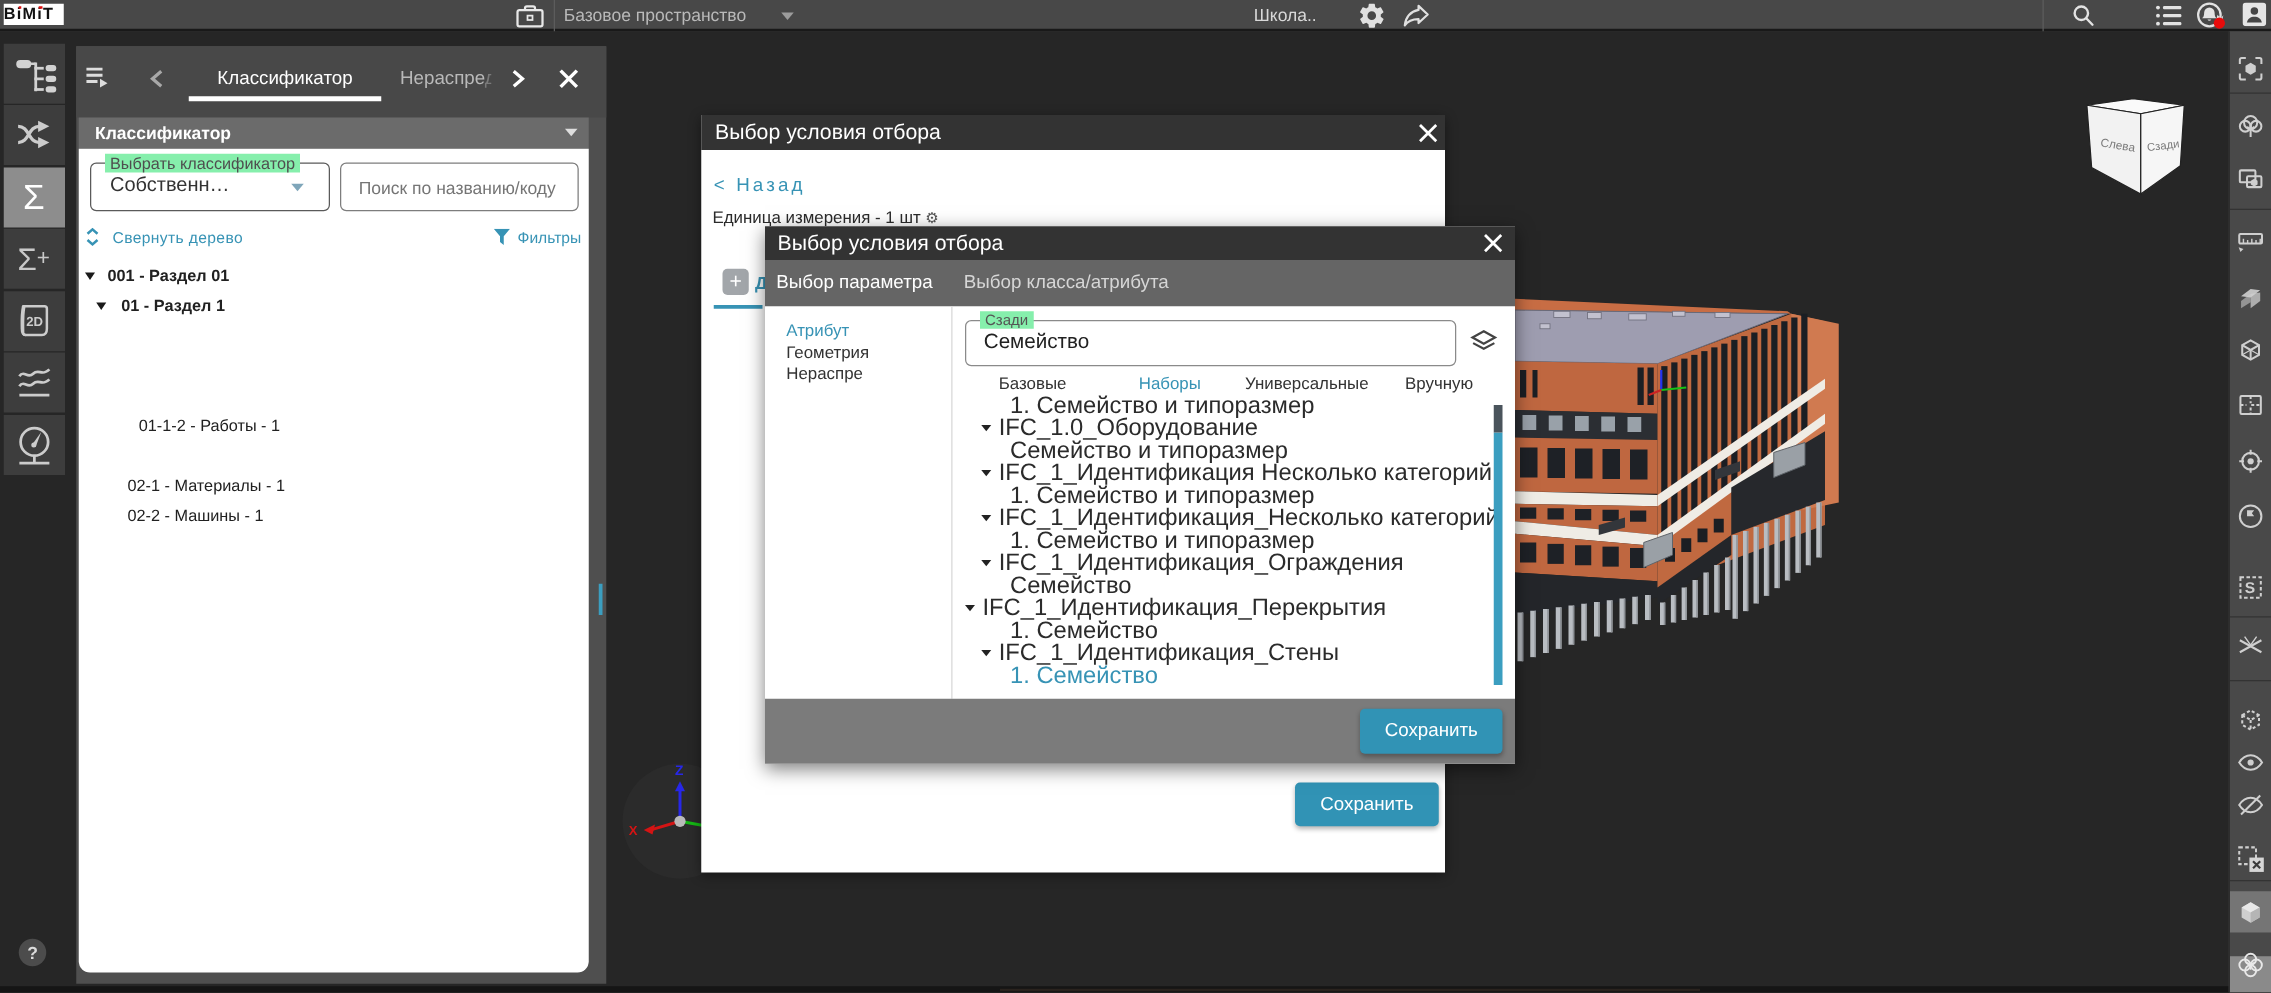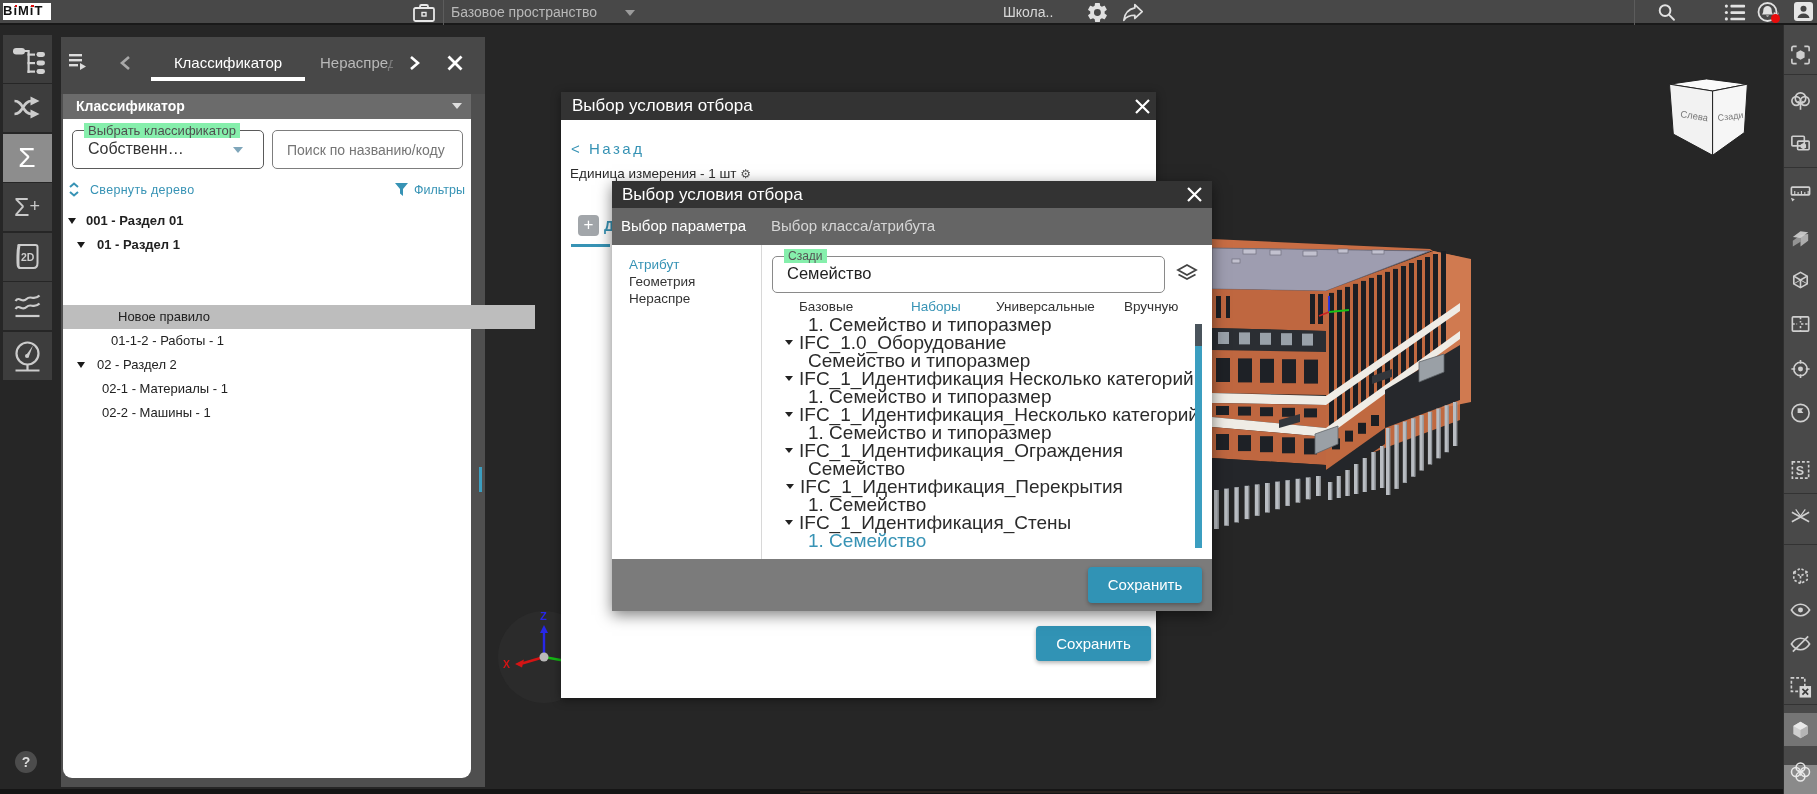--- a/index.html
+++ b/index.html
@@ -342,29 +342,22 @@
     </svg>
 <div class="abs teal" style="left:414px;top:183px;font-size:12.5px">Фильтры</div>
 <div class="trow" style="top:208.5px;font-weight:700">
       <i class="tarr" style="left:5px"></i>
       <span class="abs" style="left:23px">001 - Раздел 01</span>
     </div>
 <div class="trow" style="top:232.5px;font-weight:700">
       <i class="tarr" style="left:14px"></i>
       <span class="abs" style="left:34px">01 - Раздел 1</span>
     </div>
-<div class="trow" style="top:304.5px;background:#bdbdbd">
-      <span class="abs" style="left:55px">Новое правило</span>
-    </div>
 <div class="trow" style="top:328.5px">
       <span class="abs" style="left:48px">01-1-2 - Работы - 1</span>
-    </div>
-<div class="trow" style="top:352.5px">
-      <i class="tarr" style="left:14px"></i>
-      <span class="abs" style="left:34px">02 - Раздел 2</span>
     </div>
 <div class="trow" style="top:376.5px">
       <span class="abs" style="left:39px">02-1 - Материалы - 1</span>
     </div>
 <div class="trow" style="top:400.5px">
       <span class="abs" style="left:39px">02-2 - Машины - 1</span>
     </div>
 <div class="abs" style="left:478.5px;top:467px;width:3.5px;height:25px;background:#3b9ec0"></div>
 <div class="abs" style="left:15px;top:751px;width:22px;height:22px;border-radius:50%;background:#4c4c4c;color:#dcdcdc;font-size:14px;font-weight:700;text-align:center;line-height:22px">?</div>
 <div class="abs" style="left:0;top:789px;width:1783px;height:5px;background:#151515"></div>
@@ -549,21 +542,21 @@
  <div id="ilist">
         <div class="lrow" style="left:196px;top:135px;height:18px;line-height:18px">1. Семейство и типоразмер</div>
         <div class="lrow" style="left:187px;top:153px;height:18px;line-height:18px"><i class="larr" style="left:-14px"></i>IFC_1.0_Оборудование</div>
         <div class="lrow" style="left:196px;top:171px;height:18px;line-height:18px">Семейство и типоразмер</div>
         <div class="lrow" style="left:187px;top:189px;height:18px;line-height:18px"><i class="larr" style="left:-14px"></i>IFC_1_Идентификация Несколько категорий</div>
         <div class="lrow" style="left:196px;top:207px;height:18px;line-height:18px">1. Семейство и типоразмер</div>
         <div class="lrow" style="left:187px;top:225px;height:18px;line-height:18px"><i class="larr" style="left:-14px"></i>IFC_1_Идентификация_Несколько категорий</div>
         <div class="lrow" style="left:196px;top:243px;height:18px;line-height:18px">1. Семейство и типоразмер</div>
         <div class="lrow" style="left:187px;top:261px;height:18px;line-height:18px"><i class="larr" style="left:-14px"></i>IFC_1_Идентификация_Ограждения</div>
         <div class="lrow" style="left:196px;top:279px;height:18px;line-height:18px">Семейство</div>
-        <div class="lrow" style="left:188px;top:297px;height:18px;line-height:18px"><i class="larr" style="left:-14px"></i>IFC_1_Идентификация_Перекрытия</div>
+        <div class="lrow" style="left:174px;top:297px;height:18px;line-height:18px"><i class="larr" style="left:-14px"></i>IFC_1_Идентификация_Перекрытия</div>
         <div class="lrow" style="left:196px;top:315px;height:18px;line-height:18px">1. Семейство</div>
         <div class="lrow" style="left:187px;top:333px;height:18px;line-height:18px"><i class="larr" style="left:-14px"></i>IFC_1_Идентификация_Стены</div>
         <div class="lrow" style="left:196px;top:351px;height:18px;line-height:18px;color:#3793b5">1. Семейство</div>
       </div>
  <div class="abs" style="left:583px;top:165px;width:7px;height:202px;background:#3b9ec0"></div>
  <div class="abs" style="left:583px;top:143px;width:7px;height:22px;background:#4a545c"></div>
  <div class="abs" style="left:0;top:378px;width:600px;height:52px;background:#7b7b7b"></div>
  <div class="btn" style="left:476px;top:386px;width:114px;height:36px;line-height:36px">Сохранить</div>
 </div>
 </div>

